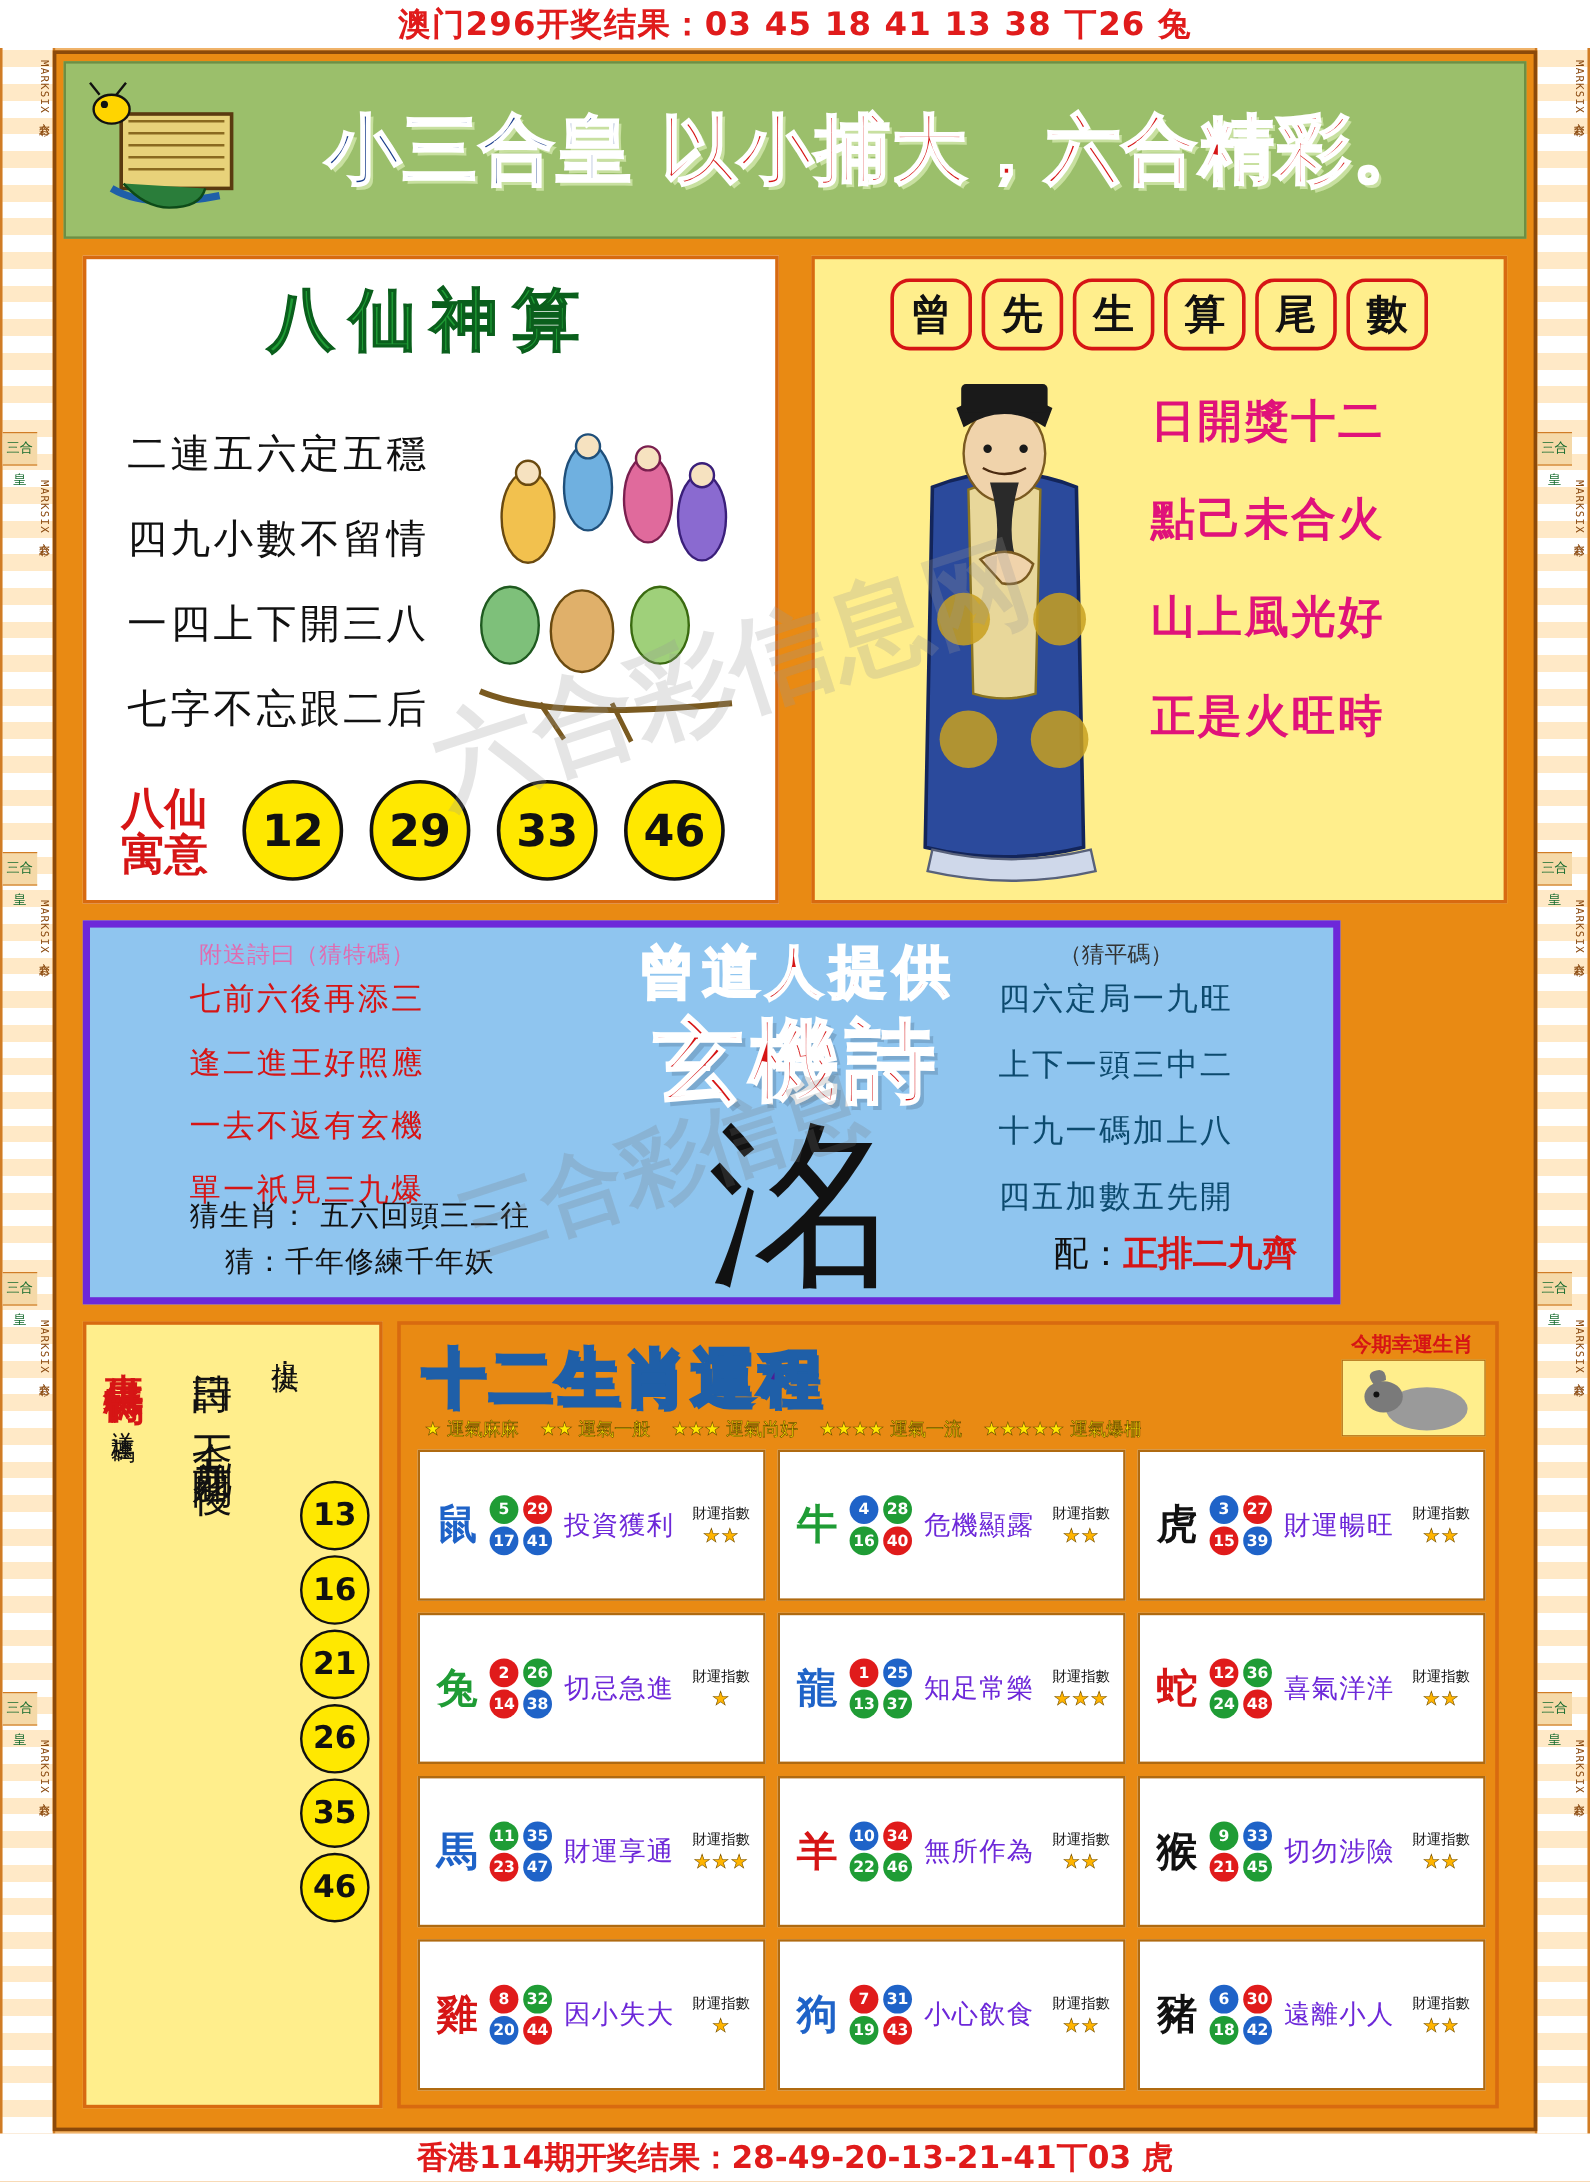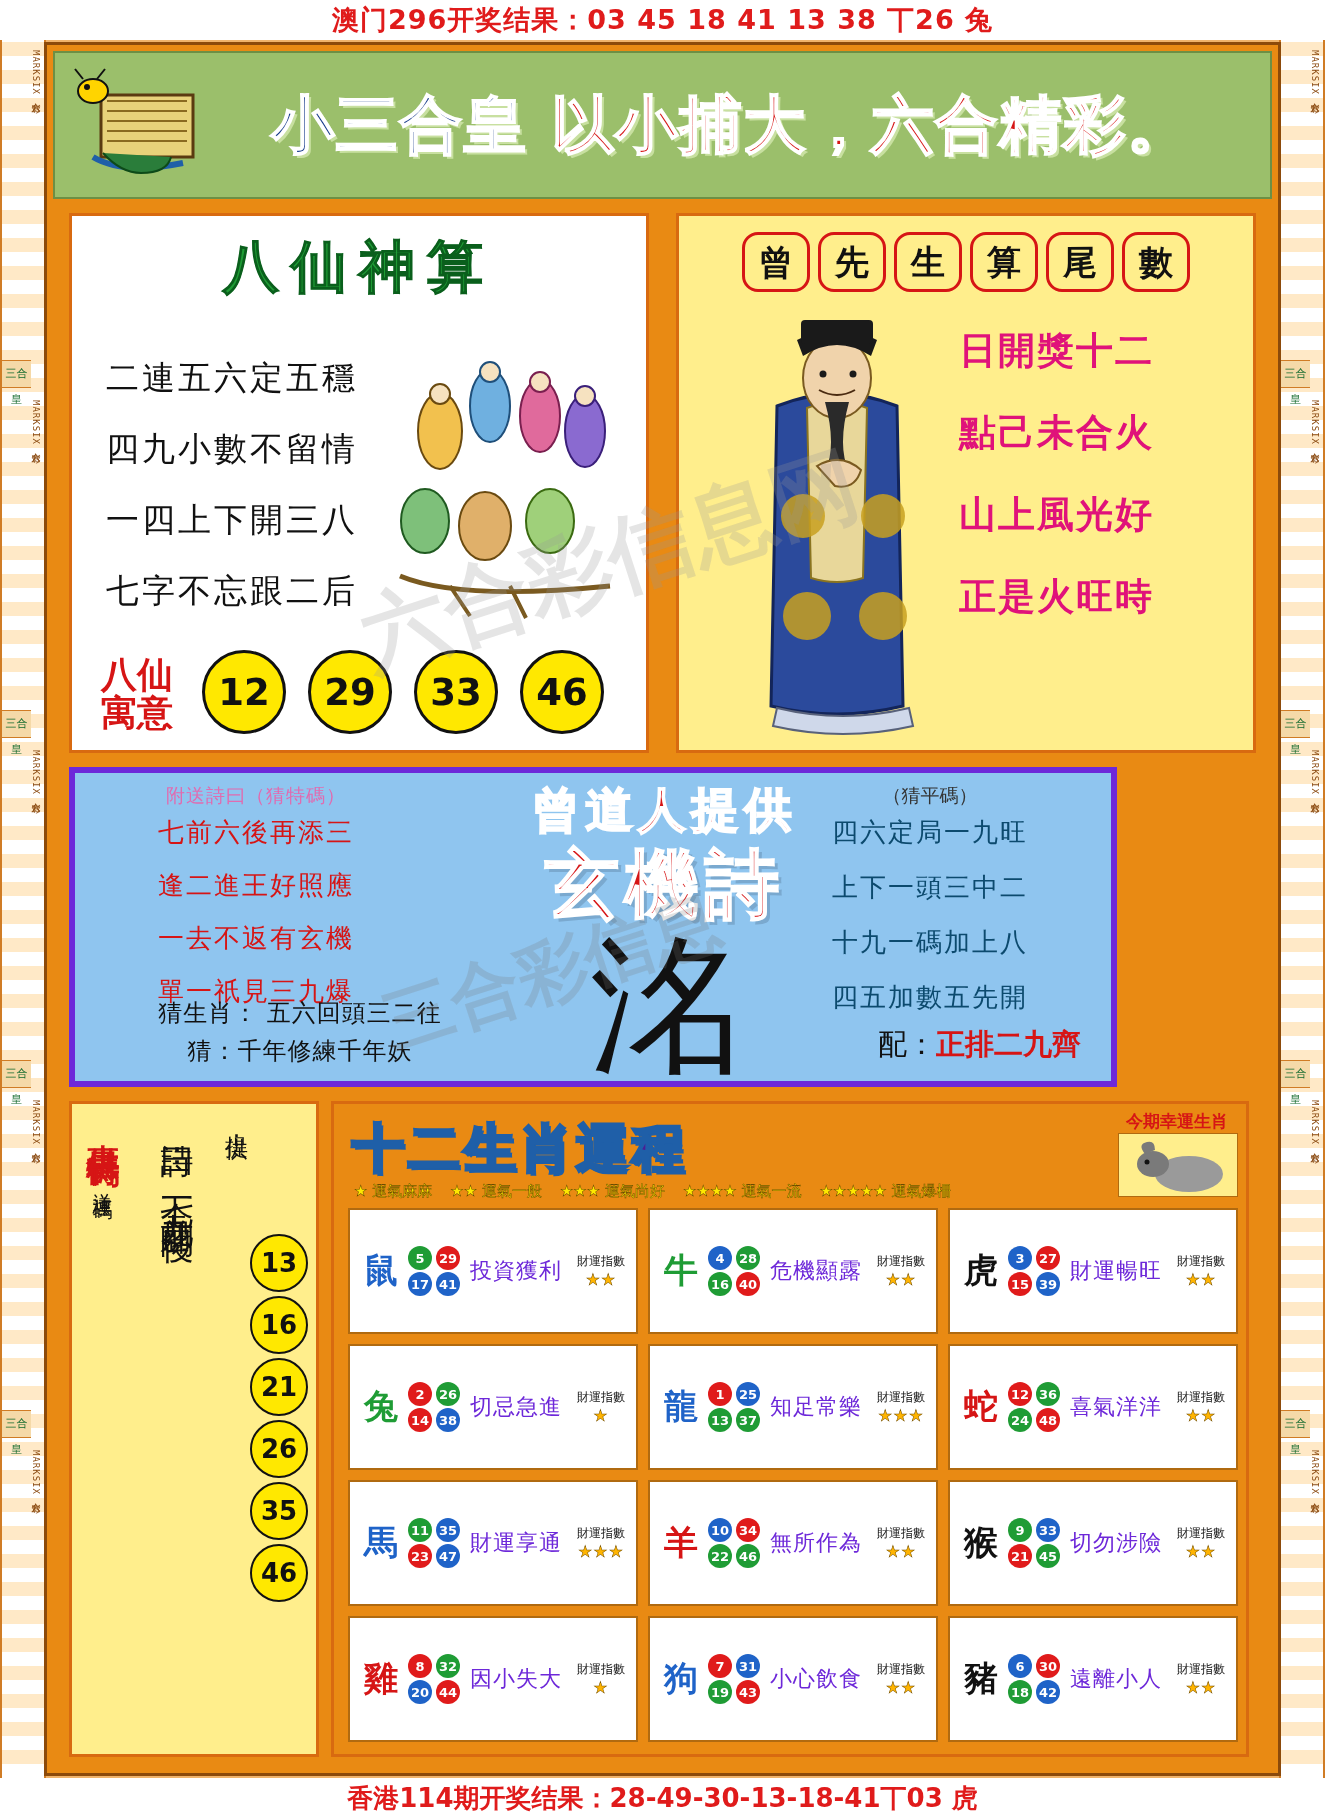--- a/index.html
+++ b/index.html
@@ -576,14 +576,14 @@
         </div>
       </div>
   </div>
 
   <div class="wm">六合彩信息网</div>
   <div class="wm2">三合彩信息</div>
 
 </div>
 
 <div class="bottombar">
-  <span>香港114期开奖结果：28-49-30-13-18-41丅03 虎</span>
+  <span>香港114期开奖结果：28-49-20-13-21-41丅03 虎</span>
 </div>
 
 </body></html>

